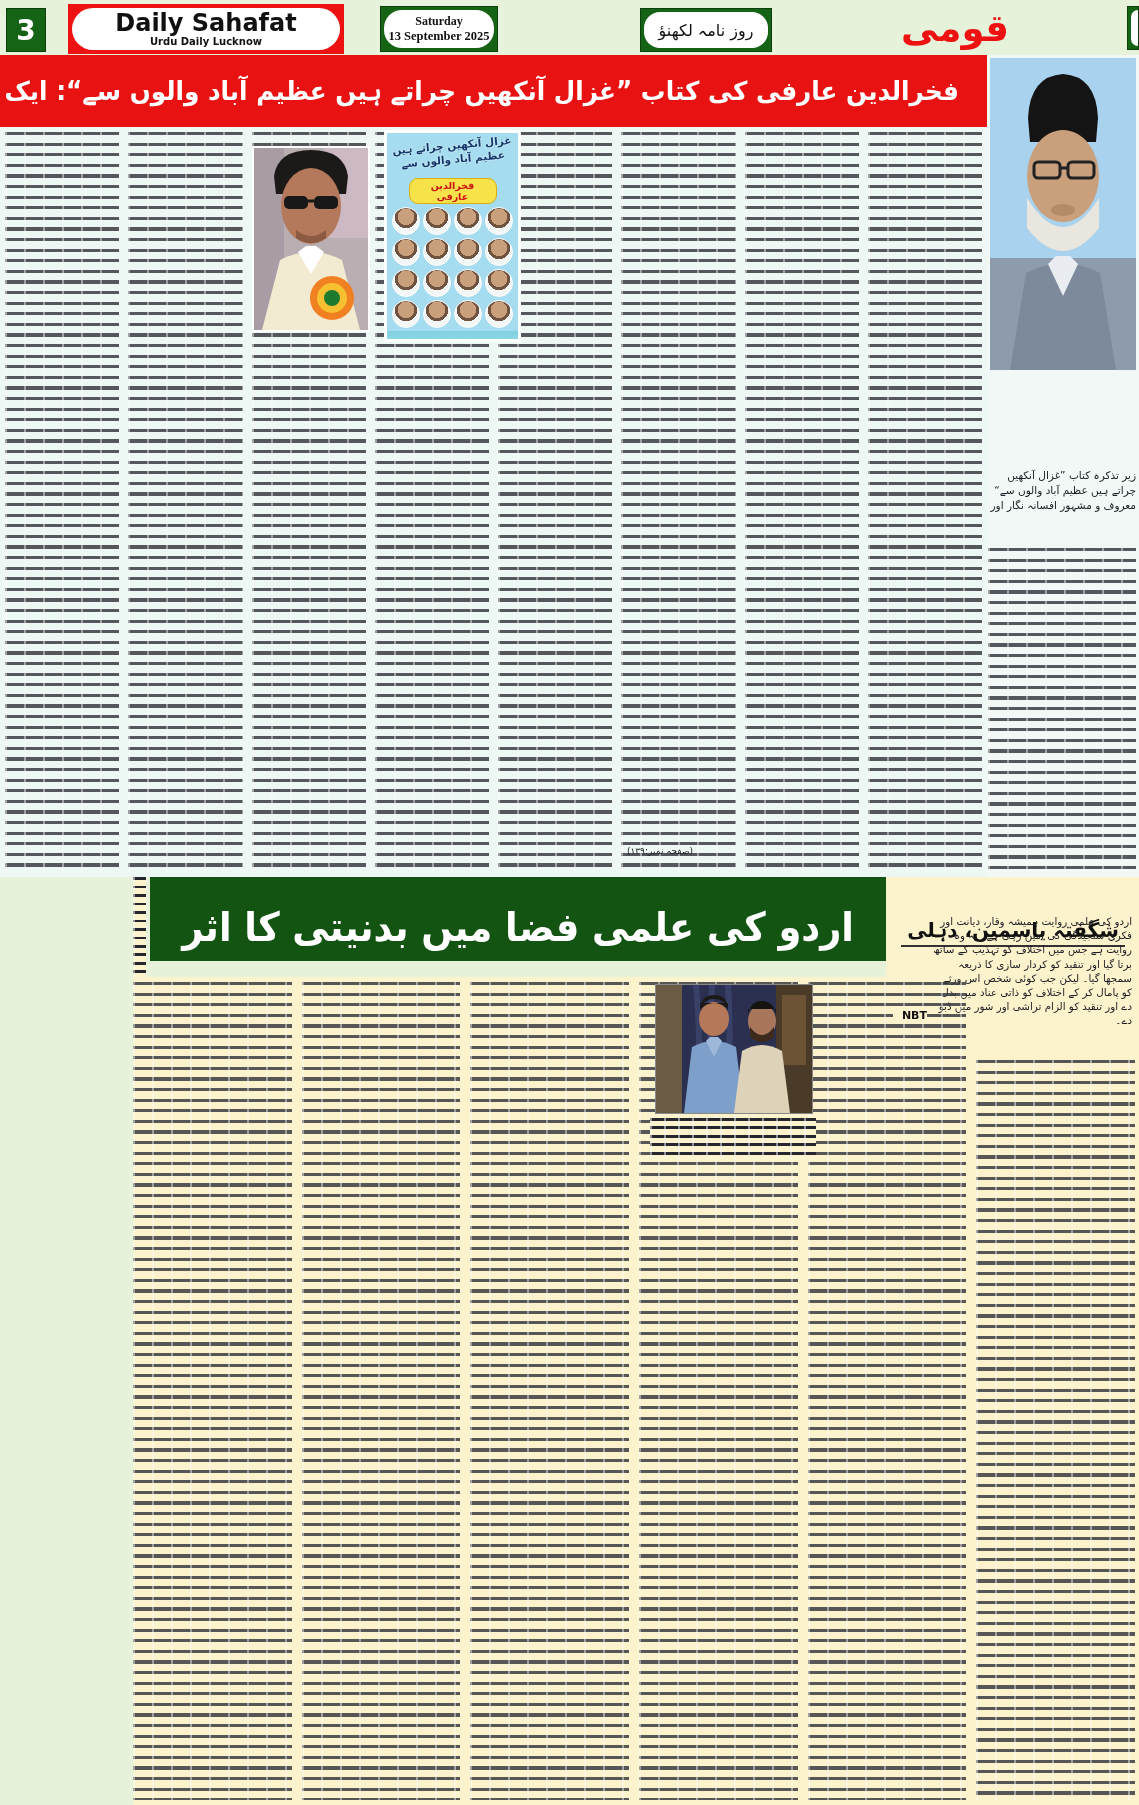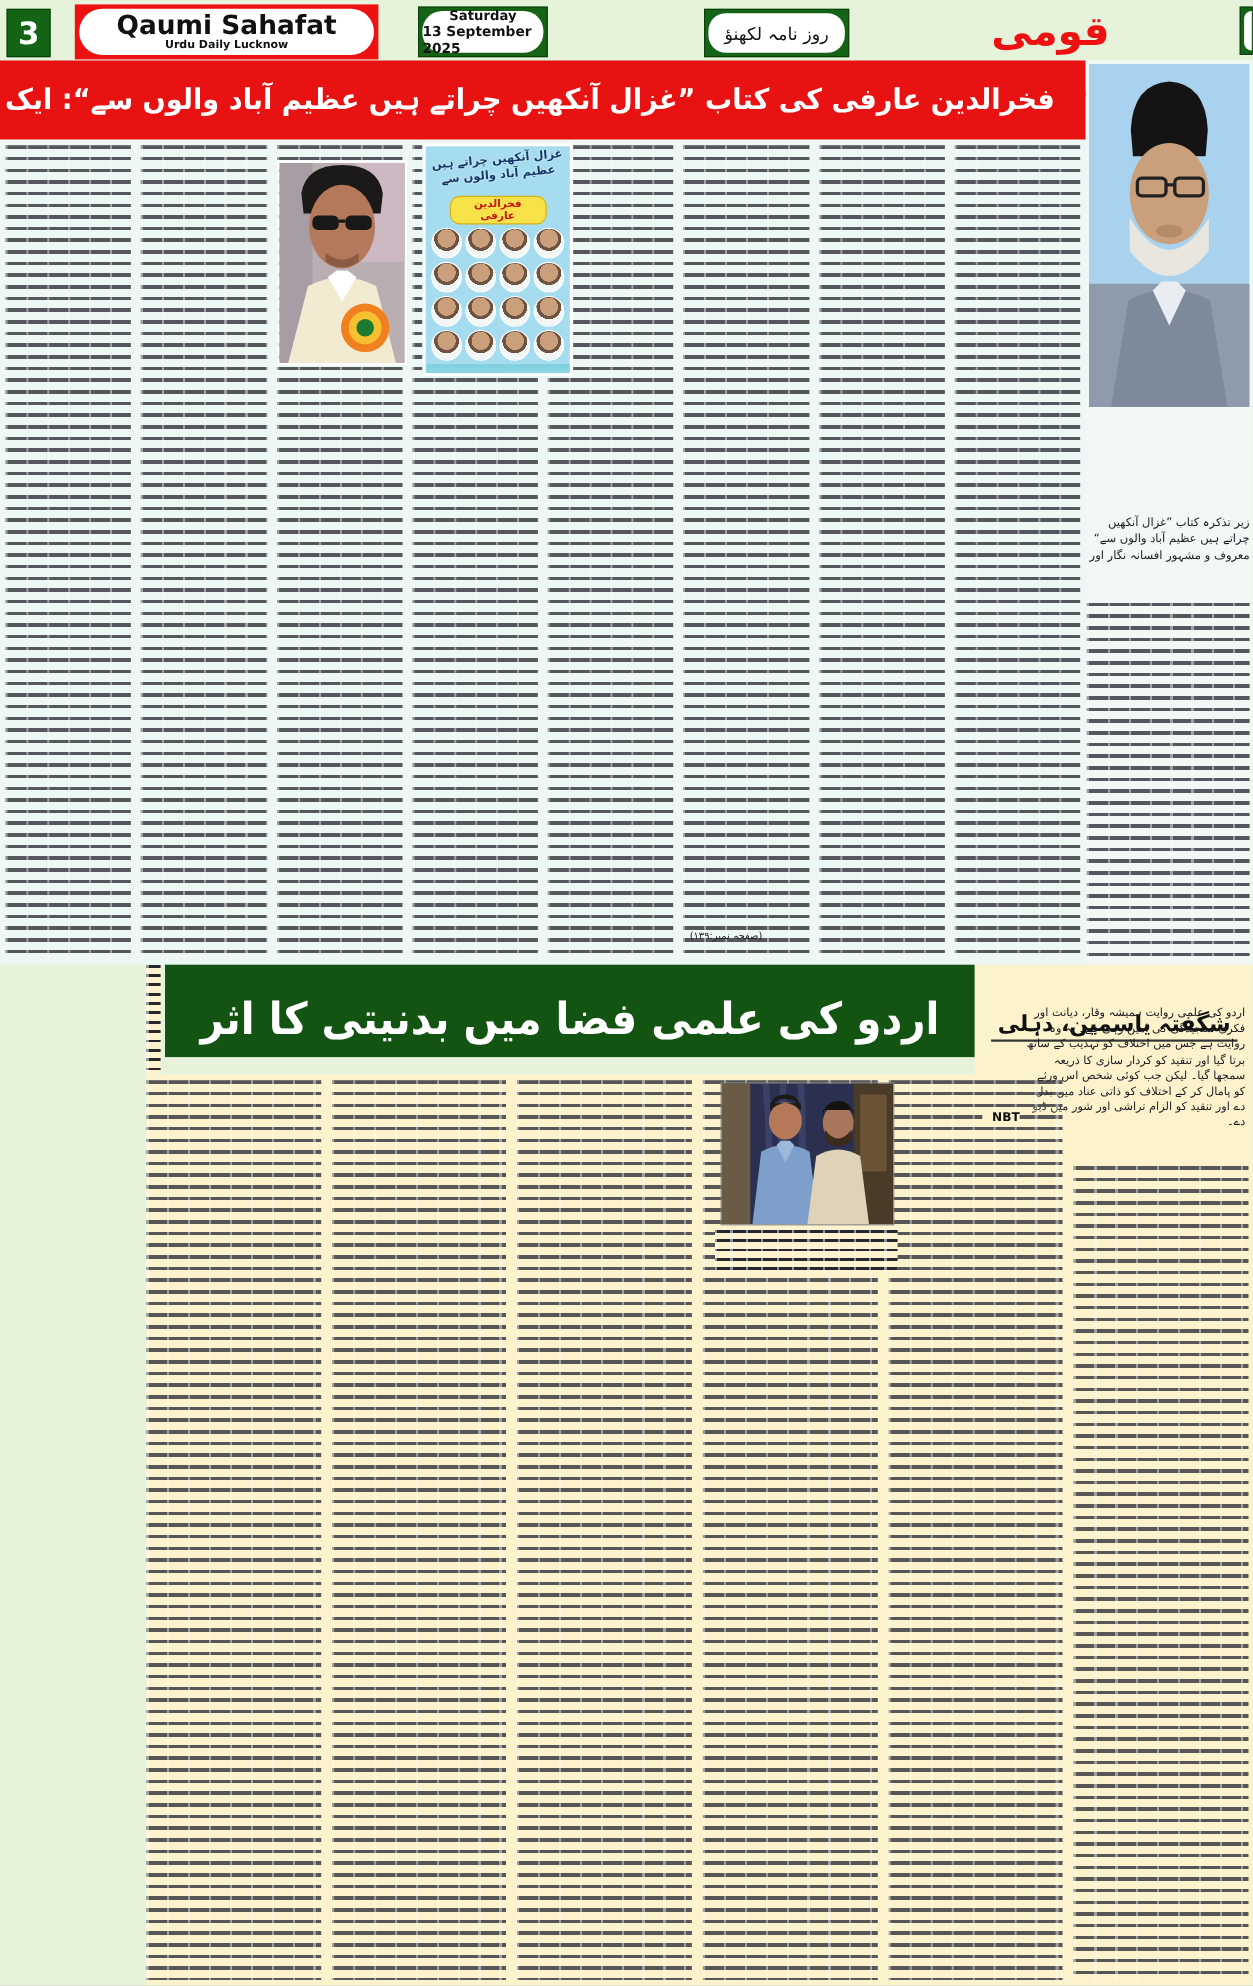--- a/index.html
+++ b/index.html
@@ -37,27 +37,27 @@
 
 <div class="page">
 
   <div class="abs greenbox" style="left:6px;top:8px;width:38px;height:42px;color:#fff;
        font-size:28px;font-weight:bold;display:flex;align-items:center;justify-content:center;">
     <span>3</span>
   </div>
 
   <div class="abs" style="left:68px;top:4px;width:276px;height:50px;background:#ee1111;padding:4px;box-sizing:border-box;">
     <div class="pill">
-      <div style="font-size:24px;font-weight:bold;color:#111;line-height:1.05;">Qaumi Sahafat</div>
+      <div style="font-size:24px;font-weight:bold;color:#111;line-height:1.05;">Daily Sahafat</div>
       <div style="font-size:10px;font-weight:bold;color:#111;">Urdu Daily Lucknow</div>
     </div>
   </div>
 
   <div class="abs greenbox" style="left:380px;top:6px;width:118px;height:46px;padding:3px;box-sizing:border-box;">
-    <div class="pill" style="border-radius:18px;">
+    <div class="pill" style="border-radius:18px;font-family:Liberation Serif, serif;">
       <div style="font-size:12px;font-weight:bold;color:#111;">Saturday</div>
       <div style="font-size:12.5px;font-weight:bold;color:#111;">13 September 2025</div>
     </div>
   </div>
 
   <div class="abs greenbox" style="left:640px;top:8px;width:132px;height:44px;padding:3px;box-sizing:border-box;">
     <div class="pill" style="border-radius:16px;">
       <div class="rtl" style="font-size:16px;color:#111;">روز نامہ لکھنؤ</div>
     </div>
   </div>

